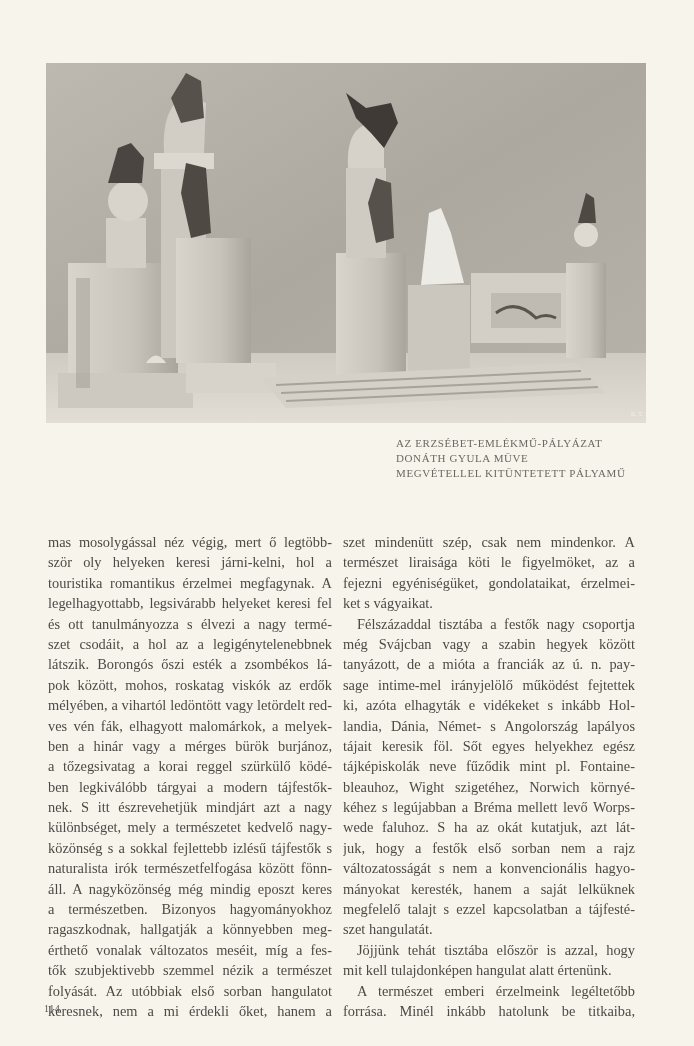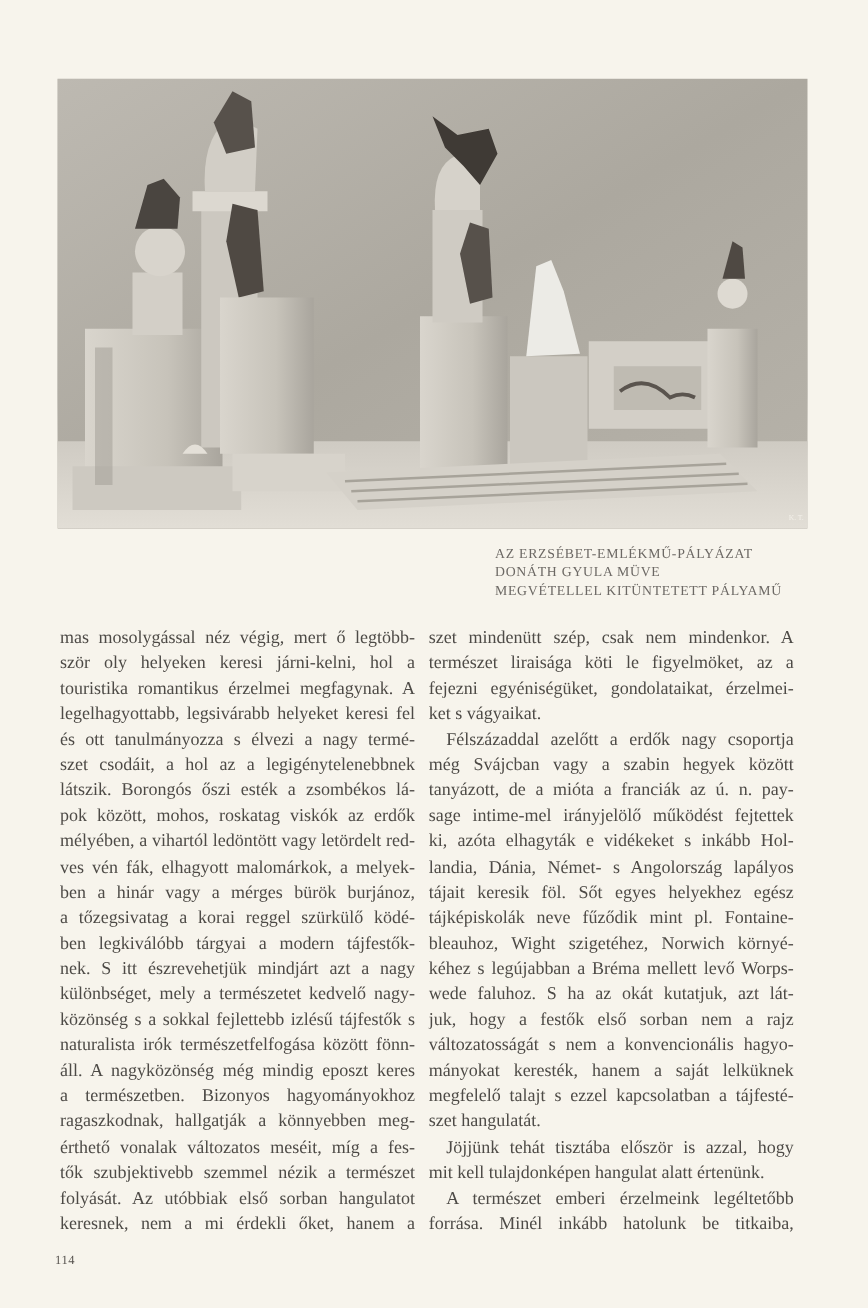--- a/index.html
+++ b/index.html
@@ -31,21 +31,21 @@
       top: 436px;
       font-size: 11px;
       letter-spacing: 0.6px;
       line-height: 15px;
       color: #6c6864;
       text-transform: uppercase;
     }
     .caption div { white-space: nowrap; }
     .col {
       position: absolute;
-      top: 500px;
+      top: 532px;
       width: 284px;
       font-size: 14.4px;
       line-height: 20.4px;
       text-align: justify;
       color: #4d4a46;
     }
     .col.left { left: 48px; }
     .col.right { left: 343px; width: 292px; }
     .line {
       display: block;
@@ -160,21 +160,21 @@
     <span class="line">érthető vonalak változatos meséit, míg a fes-</span>
     <span class="line">tők szubjektivebb szemmel nézik a természet</span>
     <span class="line">folyását. Az utóbbiak első sorban hangulatot</span>
     <span class="line">keresnek, nem a mi érdekli őket, hanem a</span>
   </div>
 <div class="col right" id="col-right">
     <span class="line">szet mindenütt szép, csak nem mindenkor. A</span>
     <span class="line">természet liraisága köti le figyelmöket, az a</span>
     <span class="line">fejezni egyéniségüket, gondolataikat, érzelmei-</span>
     <span class="line last">ket s vágyaikat.</span>
-    <span class="line indent">Félszázaddal azelőtt a erdők nagy csoportja</span>
+    <span class="line indent">Félszázaddal tisztába a festők nagy csoportja</span>
     <span class="line">még Svájcban vagy a szabin hegyek között</span>
     <span class="line">tanyázott, de a mióta a franciák az ú. n. pay-</span>
     <span class="line">sage intime-mel irányjelölő működést fejtettek</span>
     <span class="line">ki, azóta elhagyták e vidékeket s inkább Hol-</span>
     <span class="line">landia, Dánia, Német- s Angolország lapályos</span>
     <span class="line">tájait keresik föl. Sőt egyes helyekhez egész</span>
     <span class="line">tájképiskolák neve fűződik mint pl. Fontaine-</span>
     <span class="line">bleauhoz, Wight szigetéhez, Norwich környé-</span>
     <span class="line">kéhez s legújabban a Bréma mellett levő Worps-</span>
     <span class="line">wede faluhoz. S ha az okát kutatjuk, azt lát-</span>

